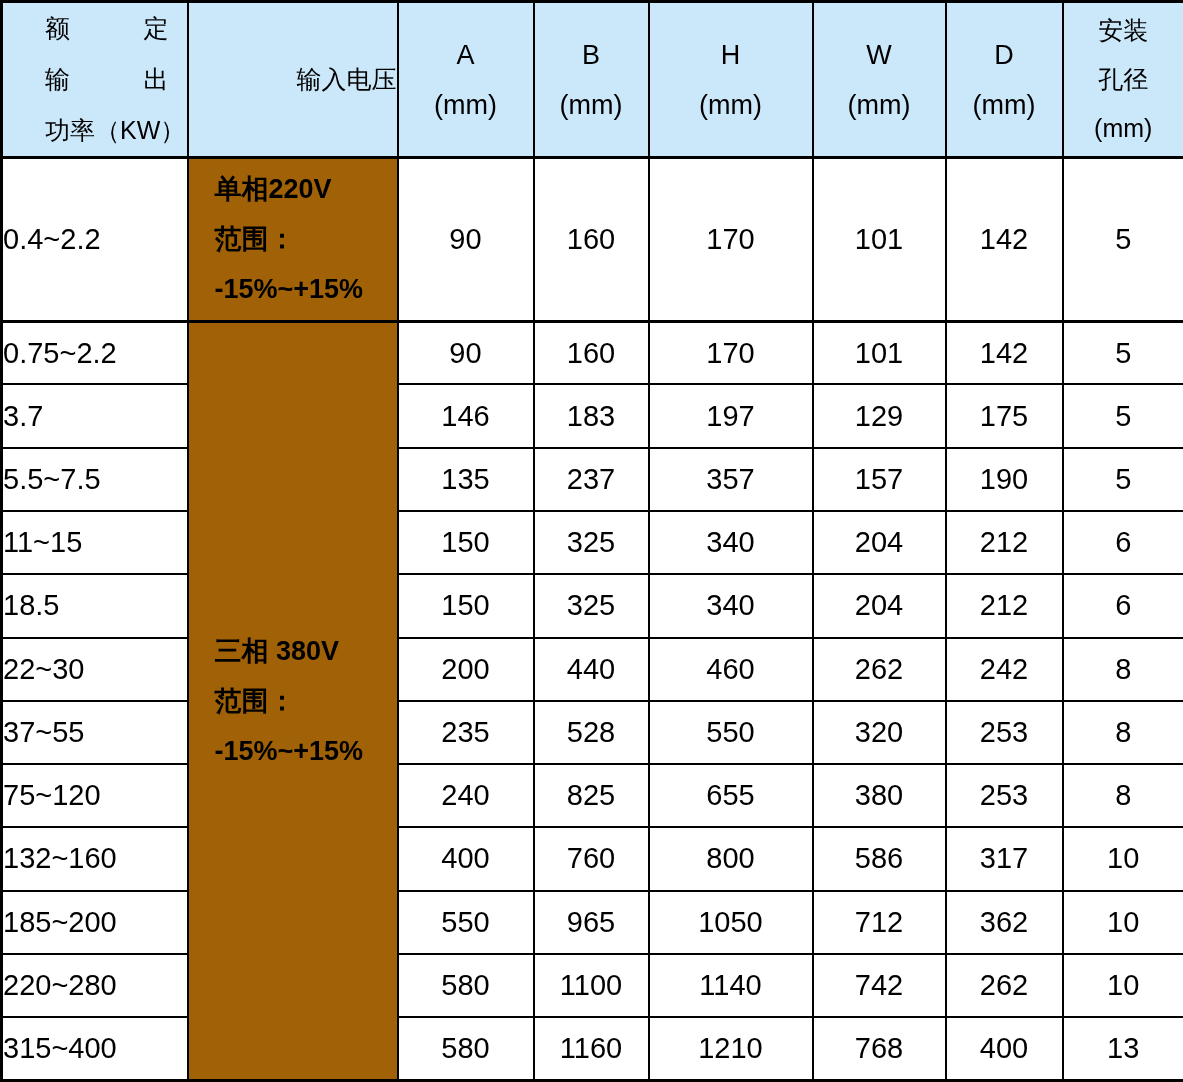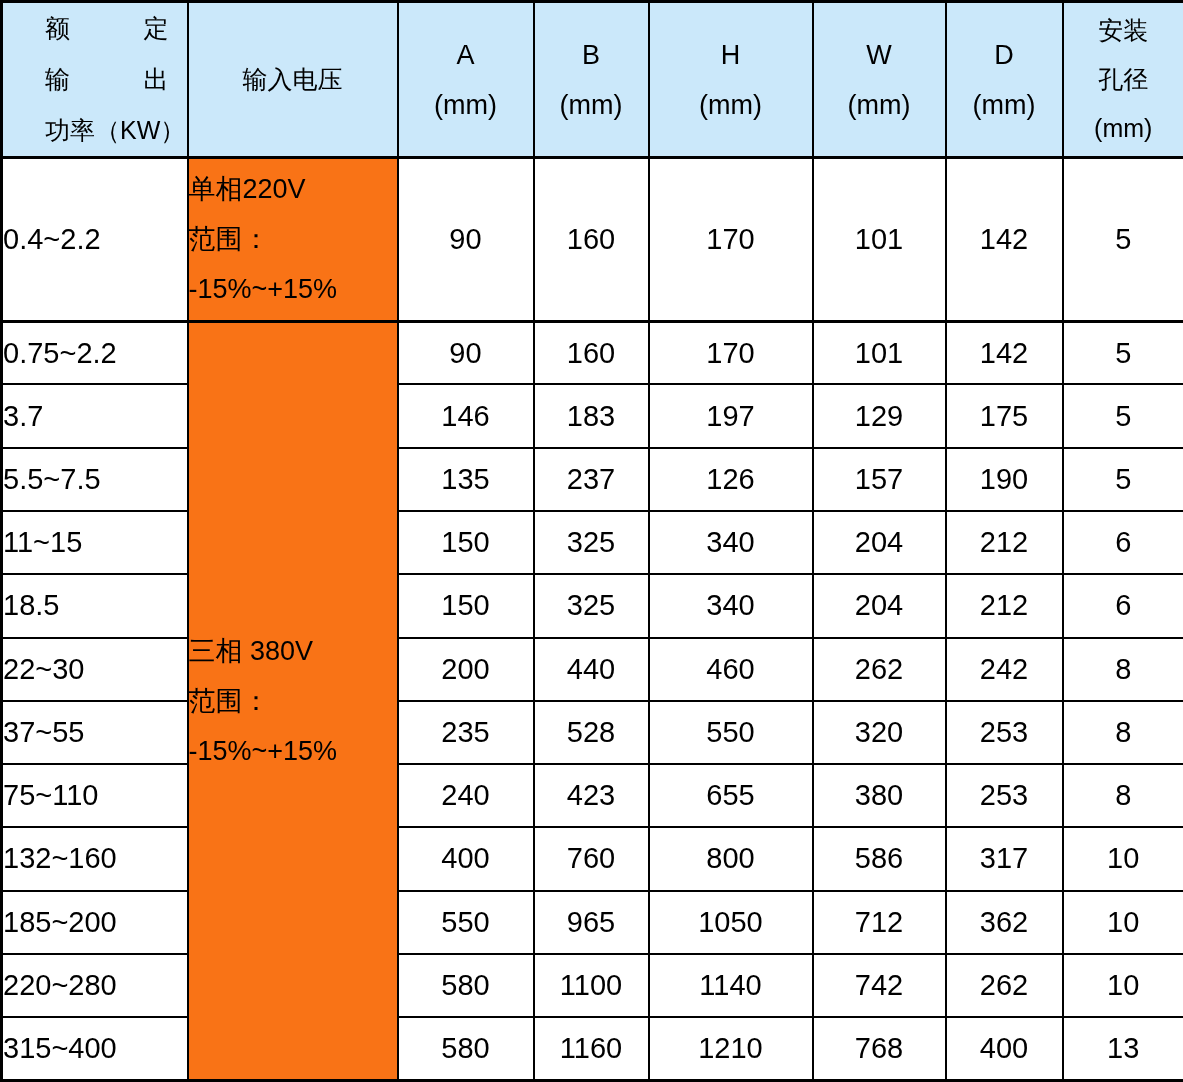--- a/index.html
+++ b/index.html
@@ -30,38 +30,40 @@
   
   .power-head { padding: 0 18px; font-size: 25px; }
   .power-head .jl {
     text-align: justify;
     text-align-last: justify;
     line-height: 51px;
     white-space: nowrap;
     margin-left: 24px;
   }
   
-  .voltage-head { font-size: 25px; text-align: center; }
+  .voltage-head { font-size: 25px; text-align: right; }
   
   .dim-head { font-size: 27px; text-align: center; line-height: 50px; }
   
   .hole-head { font-size: 25px; text-align: center; line-height: 49px; }
 
   
   tr.tall-row { height: 163px; }
   tr.std-row { height: 63px; }
   tr.tall-row { border-bottom: 3px solid var(--border-c); }
   td.power-cell {
     font-size: 29px;
   }
   td.voltage-cell {
     text-align: left;
+    padding-left: 26px;
     font-size: 27px;
     line-height: 50px;
-    background: #f97316;
+    background: #a16207;
+    font-weight: bold;
   }
   td.value-cell {
     text-align: center;
     font-size: 29px;
   }
 </style>
 </head>
 <body>
 
 <div class="page">
@@ -146,21 +148,21 @@
           <td class="value-cell">183</td>
           <td class="value-cell">197</td>
           <td class="value-cell">129</td>
           <td class="value-cell">175</td>
           <td class="value-cell">5</td>
         </tr>
         <tr class="std-row">
           <td class="power-cell">5.5~7.5</td>
           <td class="value-cell">135</td>
           <td class="value-cell">237</td>
-          <td class="value-cell">126</td>
+          <td class="value-cell">357</td>
           <td class="value-cell">157</td>
           <td class="value-cell">190</td>
           <td class="value-cell">5</td>
         </tr>
         <tr class="std-row">
           <td class="power-cell">11~15</td>
           <td class="value-cell">150</td>
           <td class="value-cell">325</td>
           <td class="value-cell">340</td>
           <td class="value-cell">204</td>
@@ -188,23 +190,23 @@
         <tr class="std-row">
           <td class="power-cell">37~55</td>
           <td class="value-cell">235</td>
           <td class="value-cell">528</td>
           <td class="value-cell">550</td>
           <td class="value-cell">320</td>
           <td class="value-cell">253</td>
           <td class="value-cell">8</td>
         </tr>
         <tr class="std-row">
-          <td class="power-cell">75~110</td>
+          <td class="power-cell">75~120</td>
           <td class="value-cell">240</td>
-          <td class="value-cell">423</td>
+          <td class="value-cell">825</td>
           <td class="value-cell">655</td>
           <td class="value-cell">380</td>
           <td class="value-cell">253</td>
           <td class="value-cell">8</td>
         </tr>
         <tr class="std-row">
           <td class="power-cell">132~160</td>
           <td class="value-cell">400</td>
           <td class="value-cell">760</td>
           <td class="value-cell">800</td>

